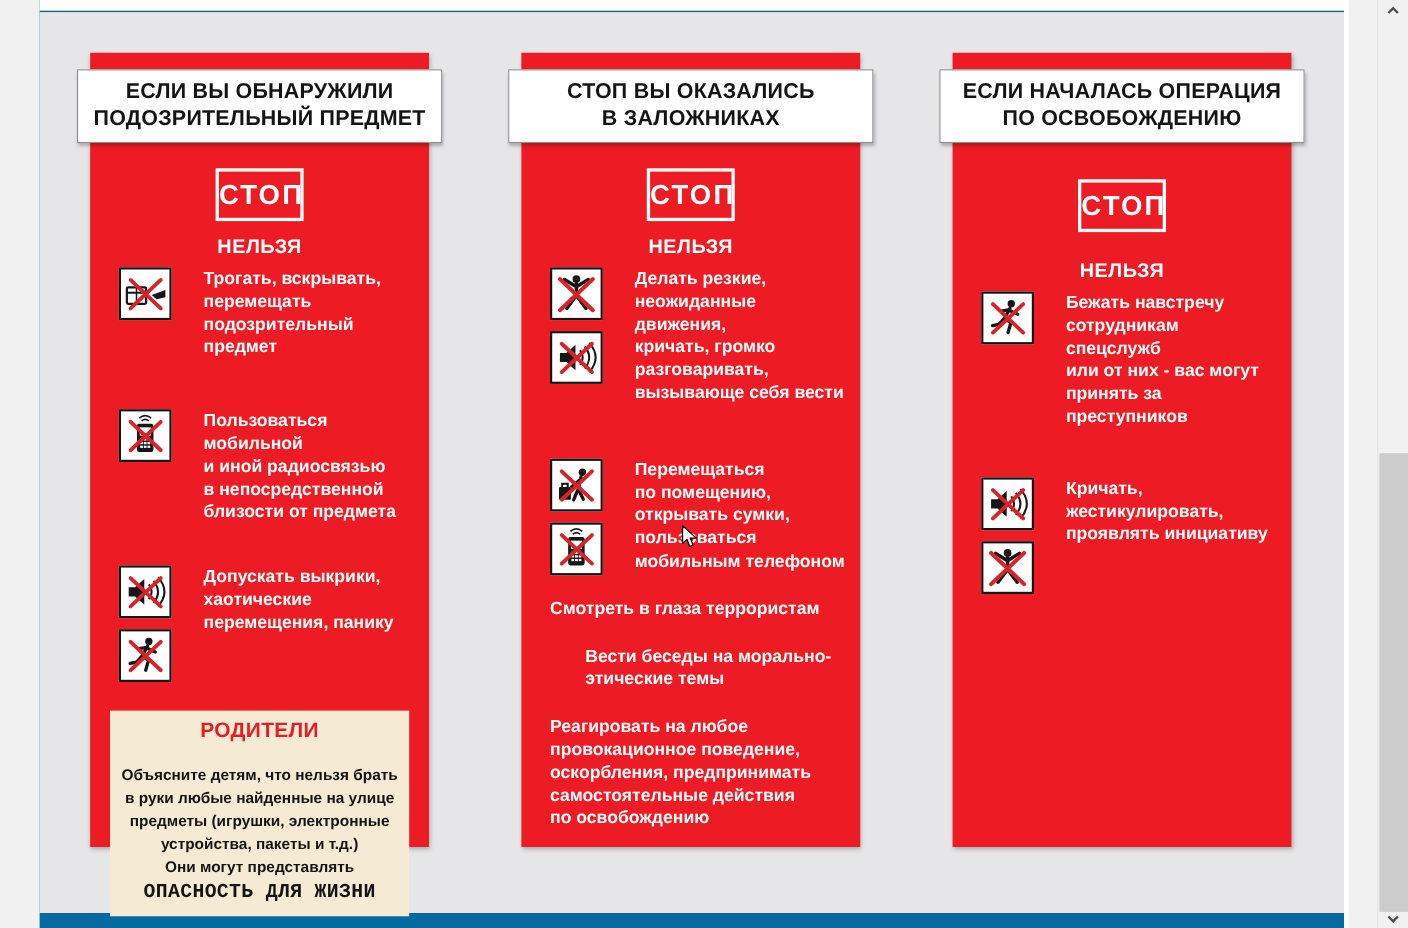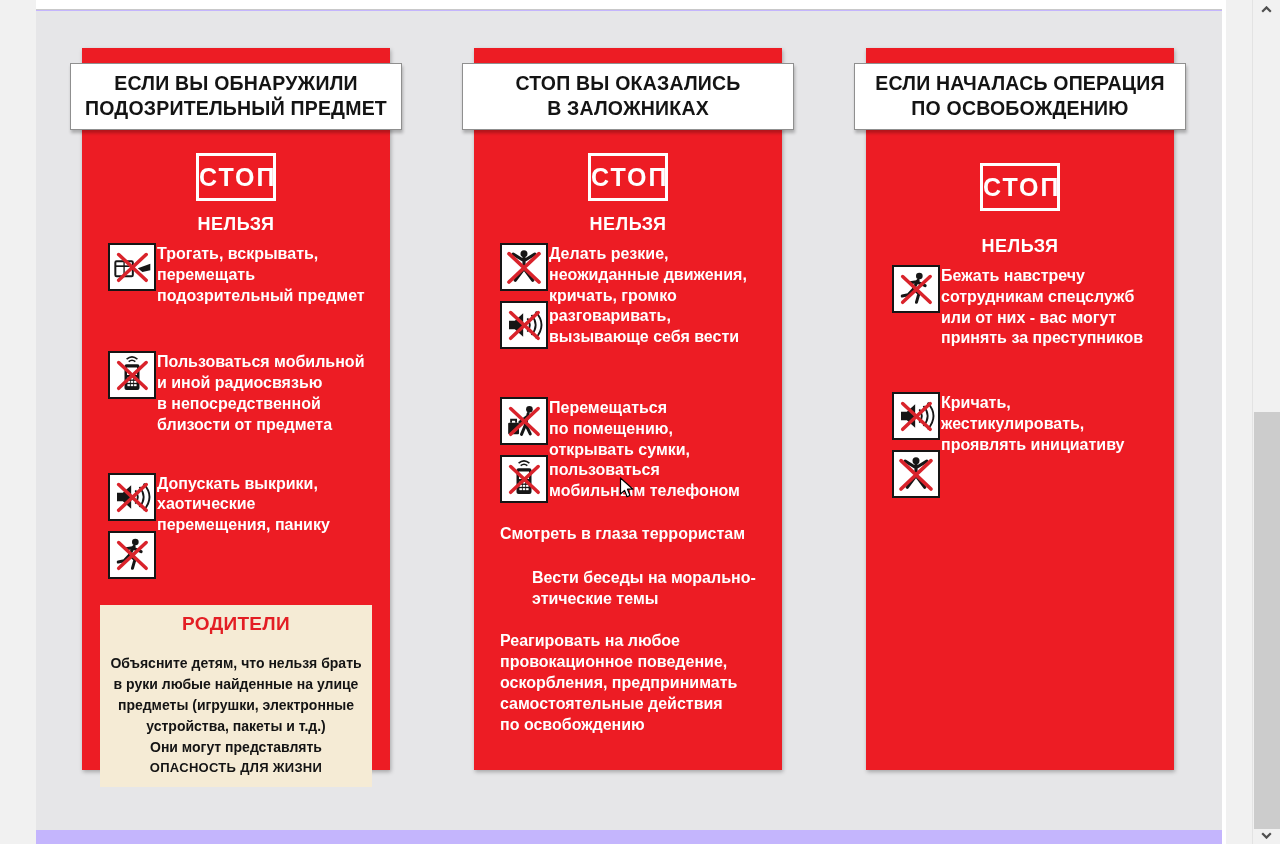--- a/index.html
+++ b/index.html
@@ -2,21 +2,21 @@
 <html><head>
 <meta charset="utf-8">
 <style>
   * { margin:0; padding:0; box-sizing:border-box; }
   html,body { width:1280px; height:844px; overflow:hidden; background:#ffffff;
     font-family:"Liberation Sans","DejaVu Sans",sans-serif; }
   .screen { position:relative; width:1280px; height:844px; }
 
   
   .left-strip { position:absolute; left:0; top:0; width:36px; height:844px; background:#f1f1f1; }
-  .doc-area  { position:absolute; left:36px; top:0; width:1186px; height:844px; background:#c4b5fd; }
+  .doc-area  { position:absolute; left:36px; top:0; width:1186px; height:844px; background:#0369a1; }
   .top-strip { position:absolute; left:0; top:0; width:100%; height:10px; background:#ffffff; border-bottom:1px solid #c9c9c9; }
   .page { position:absolute; left:0; top:11px; width:1186px; height:819px; background:#e6e6e8; }
   .right-gap { position:absolute; left:1222px; top:0; width:30px; height:844px; background:#f1f1f1; border-left:4px solid #fff; }
 
   .scrollbar { position:absolute; left:1252px; top:0; width:28px; height:844px; background:#f1f1f1; border-left:1px solid #e3e3e3; }
   .sb-btn { position:absolute; left:0; width:100%; height:16px; display:flex; align-items:center; justify-content:center; }
   .sb-btn.up { top:1px; } .sb-btn.down { bottom:1px; }
   .sb-thumb { position:absolute; left:1px; right:0; top:412px; height:417px; background:#cccccc; }
 
   
@@ -29,39 +29,39 @@
     color:#141414; text-align:center; font-size:19.5px; line-height:1.3;
     padding:7px 2px; white-space:pre-line; letter-spacing:.2px; }
 
   .stop-box { width:80px; margin:105px auto 0; border:3px solid #fff; text-align:center;
     padding:7px 0 6px; font-size:25px; letter-spacing:2px; }
   .panel-3 .stop-box { margin-top:115px; }
   .forbidden { text-align:center; font-size:18px; margin-top:13px; letter-spacing:.5px; }
   .panel-3 .forbidden { margin-top:25px; }
 
   .items { margin-top:8px; padding:0 12px 0 26px; }
-  .item { display:flex; gap:1px; align-items:flex-start; }
+  .item { display:flex; gap:29px; align-items:flex-start; }
   .item + .item { margin-top:38px; }
   .panel-1 .item:nth-child(2) { margin-top:45px; }
   .panel-1 .item:nth-child(3) { margin-top:37px; }
   .panel-2 .item:nth-child(2) { margin-top:48px; }
   .panel-2 .item:nth-child(3) { margin-top:20px; }
   .panel-2 .item:nth-child(4) { margin-top:22px;margin-left:32px; }
   .panel-2 .item:nth-child(5) { margin-top:21px; }
   .panel-3 .item:nth-child(2) { margin-top:43px; }
 
   .icon-stack { display:flex; flex-direction:column; gap:10px; flex:0 0 auto; }
   .picto { width:48px; height:48px; background:#fff; border:2px solid #151515;
     display:flex; align-items:center; justify-content:center; }
   .item-text { font-size:16px; line-height:1.3; white-space:pre-line; padding-top:1px; }
 
   .parents { margin:26px 18px 0; background:#f5ebd5; text-align:center; padding:8px 6px 12px; }
   .parents-title { color:#e31e24; font-size:19px; margin-bottom:18px; letter-spacing:.3px; }
   .parents-body { color:#141414; font-size:14px; line-height:1.5; white-space:pre-line; }
-  .parents-warning { color:#141414; font-size:13px; margin-top:2px; letter-spacing:.3px; }
+  .parents-warning { color:#141414; font-size:18px; margin-top:2px; letter-spacing:.3px;font-family:Liberation Mono, monospace; }
 
   .cursor { position:absolute; left:619px; top:477px; z-index:50; }
 </style>
 </head>
 <body>
 
 <div class="screen">
   <div class="left-strip"></div>
 
   <div class="doc-area">

